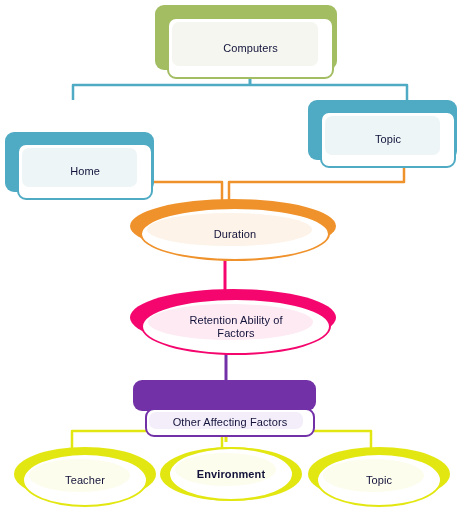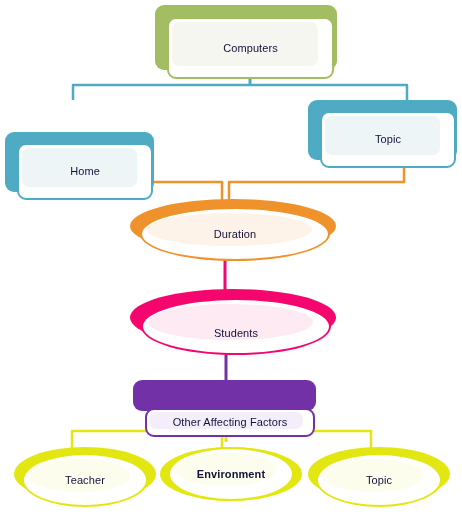--- a/index.html
+++ b/index.html
@@ -164,22 +164,22 @@
       <div class="inner-fill" style="background:#fdf3e8;"></div>
       <div class="label">Duration</div>
     </div>
   </div>
 
   <div class="node ellipse-node" style="left:130px; top:289px; width:190px; height:57px;">
     <div class="shadow" style="background:#F5066E;"></div>
     <div class="face" style="left:11px; top:9px; width:190px; height:57px; border-color:#F5066E;">
       <div class="inner-fill" style="background:#fdeaf3;"></div>
       <div class="label">
-        <br>
-        <span>Students</span>
+        <span>Retention Ability of</span><br>
+        <span>Factors</span>
       </div>
     </div>
   </div>
 
   <div class="node rect-node" style="left:133px; top:380px; width:167px; height:31px;">
     <div class="shadow" style="background:#7331A8;"></div>
     <div class="face" style="left:12px; top:28px; width:170px; height:29px; border-color:#7331A8;">
       <div class="inner-fill" style="background:#f4eefa; left:2px; top:2px; right:10px; bottom:6px;"></div>
       <div class="label">Other Affecting Factors</div>
     </div>

